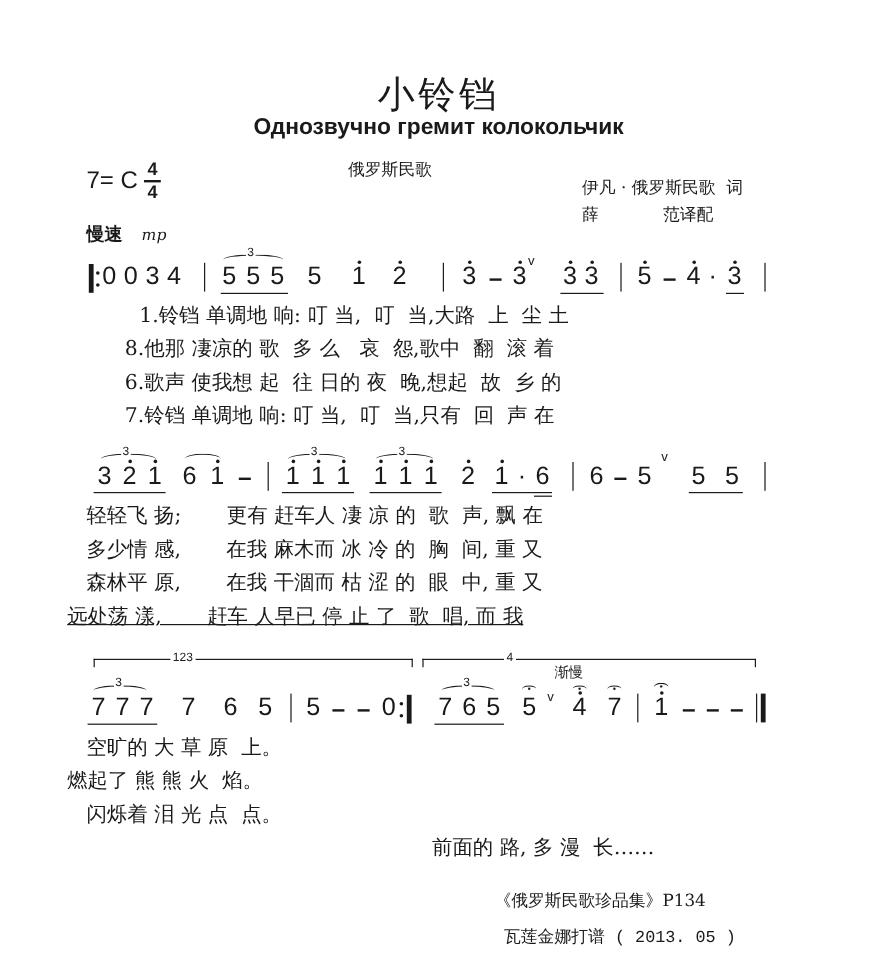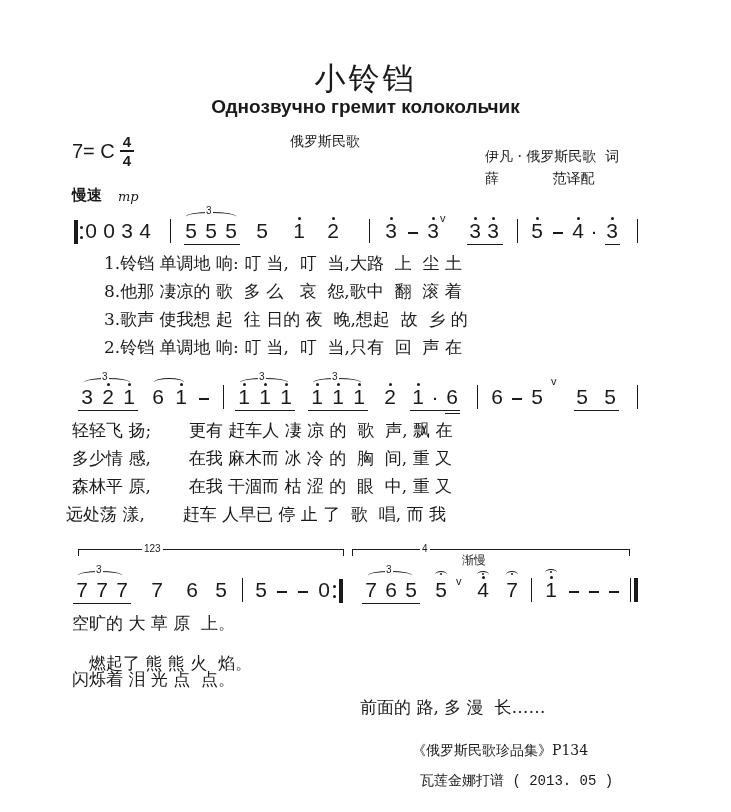--- a/index.html
+++ b/index.html
@@ -89,24 +89,24 @@
   <span class="n" style="left:571px;top:220px;">4</span>
   <div class="dot" style="left:577px;top:217px;"></div>
   <span class="n" style="left:587px;top:220px;">·</span>
   <span class="n" style="left:605px;top:220px;">3</span>
   <div class="dot" style="left:611px;top:217px;"></div>
   <div class="ul" style="left:605px;top:244px;width:15px;"></div>
   <div class="barl" style="left:637px;top:219px;"></div>
 </div>
 
 <div>
-  <div class="lyr" style="left:104px;top:253px;text-align:center;">1.铃铛 单调地 响: 叮 当,  叮  当,大路  上  尘 土</div>
+  <div class="lyr" style="left:116px;top:253px;text-align:center;">1.铃铛 单调地 响: 叮 当,  叮  当,大路  上  尘 土</div>
   <div class="lyr" style="left:104px;top:281px;">8.他那 凄凉的 歌  多 么   哀  怨,歌中  翻  滚 着</div>
-  <div class="lyr" style="left:104px;top:309px;">3.歌声 使我想 起  往 日的 夜  晚,想起  故  乡 的</div>
-  <div class="lyr" style="left:104px;top:337px;">2.铃铛 单调地 响: 叮 当,  叮  当,只有  回  声 在</div>
+  <div class="lyr" style="left:104px;top:309px;">6.歌声 使我想 起  往 日的 夜  晚,想起  故  乡 的</div>
+  <div class="lyr" style="left:104px;top:337px;">7.铃铛 单调地 响: 叮 当,  叮  当,只有  回  声 在</div>
 </div>
 
 <div>
   <div class="trip" style="left:84px;top:378px;width:46px;"></div>
   <span class="tripn" style="left:101px;top:372px;">3</span>
   <span class="n" style="left:80px;top:386px;">3</span>
   <span class="n" style="left:101px;top:386px;">2</span>
   <div class="dot" style="left:107px;top:383px;"></div>
   <span class="n" style="left:122px;top:386px;">1</span>
   <div class="dot" style="left:128px;top:383px;"></div>
@@ -153,21 +153,21 @@
   <span class="n" style="left:575px;top:386px;">5</span>
   <span class="n" style="left:603px;top:386px;">5</span>
   <div class="ul" style="left:574px;top:410px;width:45px;"></div>
   <div class="barl" style="left:637px;top:385px;"></div>
 </div>
 
 <div>
   <div class="lyr" style="left:72px;top:420px;">轻轻飞 扬;       更有 赶车人 凄 凉 的  歌  声, 飘 在</div>
   <div class="lyr" style="left:72px;top:448px;">多少情 感,       在我 麻木而 冰 冷 的  胸  间, 重 又</div>
   <div class="lyr" style="left:72px;top:476px;">森林平 原,       在我 干涸而 枯 涩 的  眼  中, 重 又</div>
-  <div class="lyr" style="left:66px;top:504px;">远处荡 漾,       赶车 人早已 停 止 了  歌  唱, 而 我</div>
+  <div class="lyr" style="left:56px;top:504px;text-decoration:underline;">远处荡 漾,       赶车 人早已 停 止 了  歌  唱, 而 我</div>
 </div>
 
 <div>
   <div class="volta" style="left:78px;top:549px;width:264px;"></div>
   <span class="voltan" style="left:142px;top:544px;">123</span>
   <div class="volta" style="left:352px;top:549px;width:276px;"></div>
   <span class="voltan" style="left:420px;top:544px;">4</span>
   <div class="abs" style="left:462px;top:552px;font-size:12px;font-family:'DejaVu Serif',serif;">渐慢</div>
 
   <div class="trip" style="left:78px;top:571px;width:44px;"></div>
@@ -208,19 +208,19 @@
   <span class="n" style="left:544px;top:579px;">1</span>
   <div class="dash" style="left:569px;top:591px;"></div>
   <div class="dash" style="left:589px;top:591px;"></div>
   <div class="dash" style="left:609px;top:591px;"></div>
   <div class="barl" style="left:630px;top:578px;"></div>
   <div class="thick" style="left:634px;top:578px;"></div>
 </div>
 
 <div>
   <div class="lyr" style="left:72px;top:613px;">空旷的 大 草 原  上。</div>
-  <div class="lyr" style="left:89px;top:641px;margin-top:12px;">燃起了 熊 熊 火  焰。</div>
+  <div class="lyr" style="left:56px;top:641px;">燃起了 熊 熊 火  焰。</div>
   <div class="lyr" style="left:72px;top:669px;">闪烁着 泪 光 点  点。</div>
   <div class="lyr" style="left:360px;top:697px;">前面的 路, 多 漫  长……</div>
 </div>
 
 <div class="abs meta" style="left:412px;top:742px;">《俄罗斯民歌珍品集》P134</div>
 <div class="abs meta" style="left:420px;top:772px;font-family:Liberation Mono, monospace;">瓦莲金娜打谱 ( 2013. 05 )</div>
 
 </body></html>

